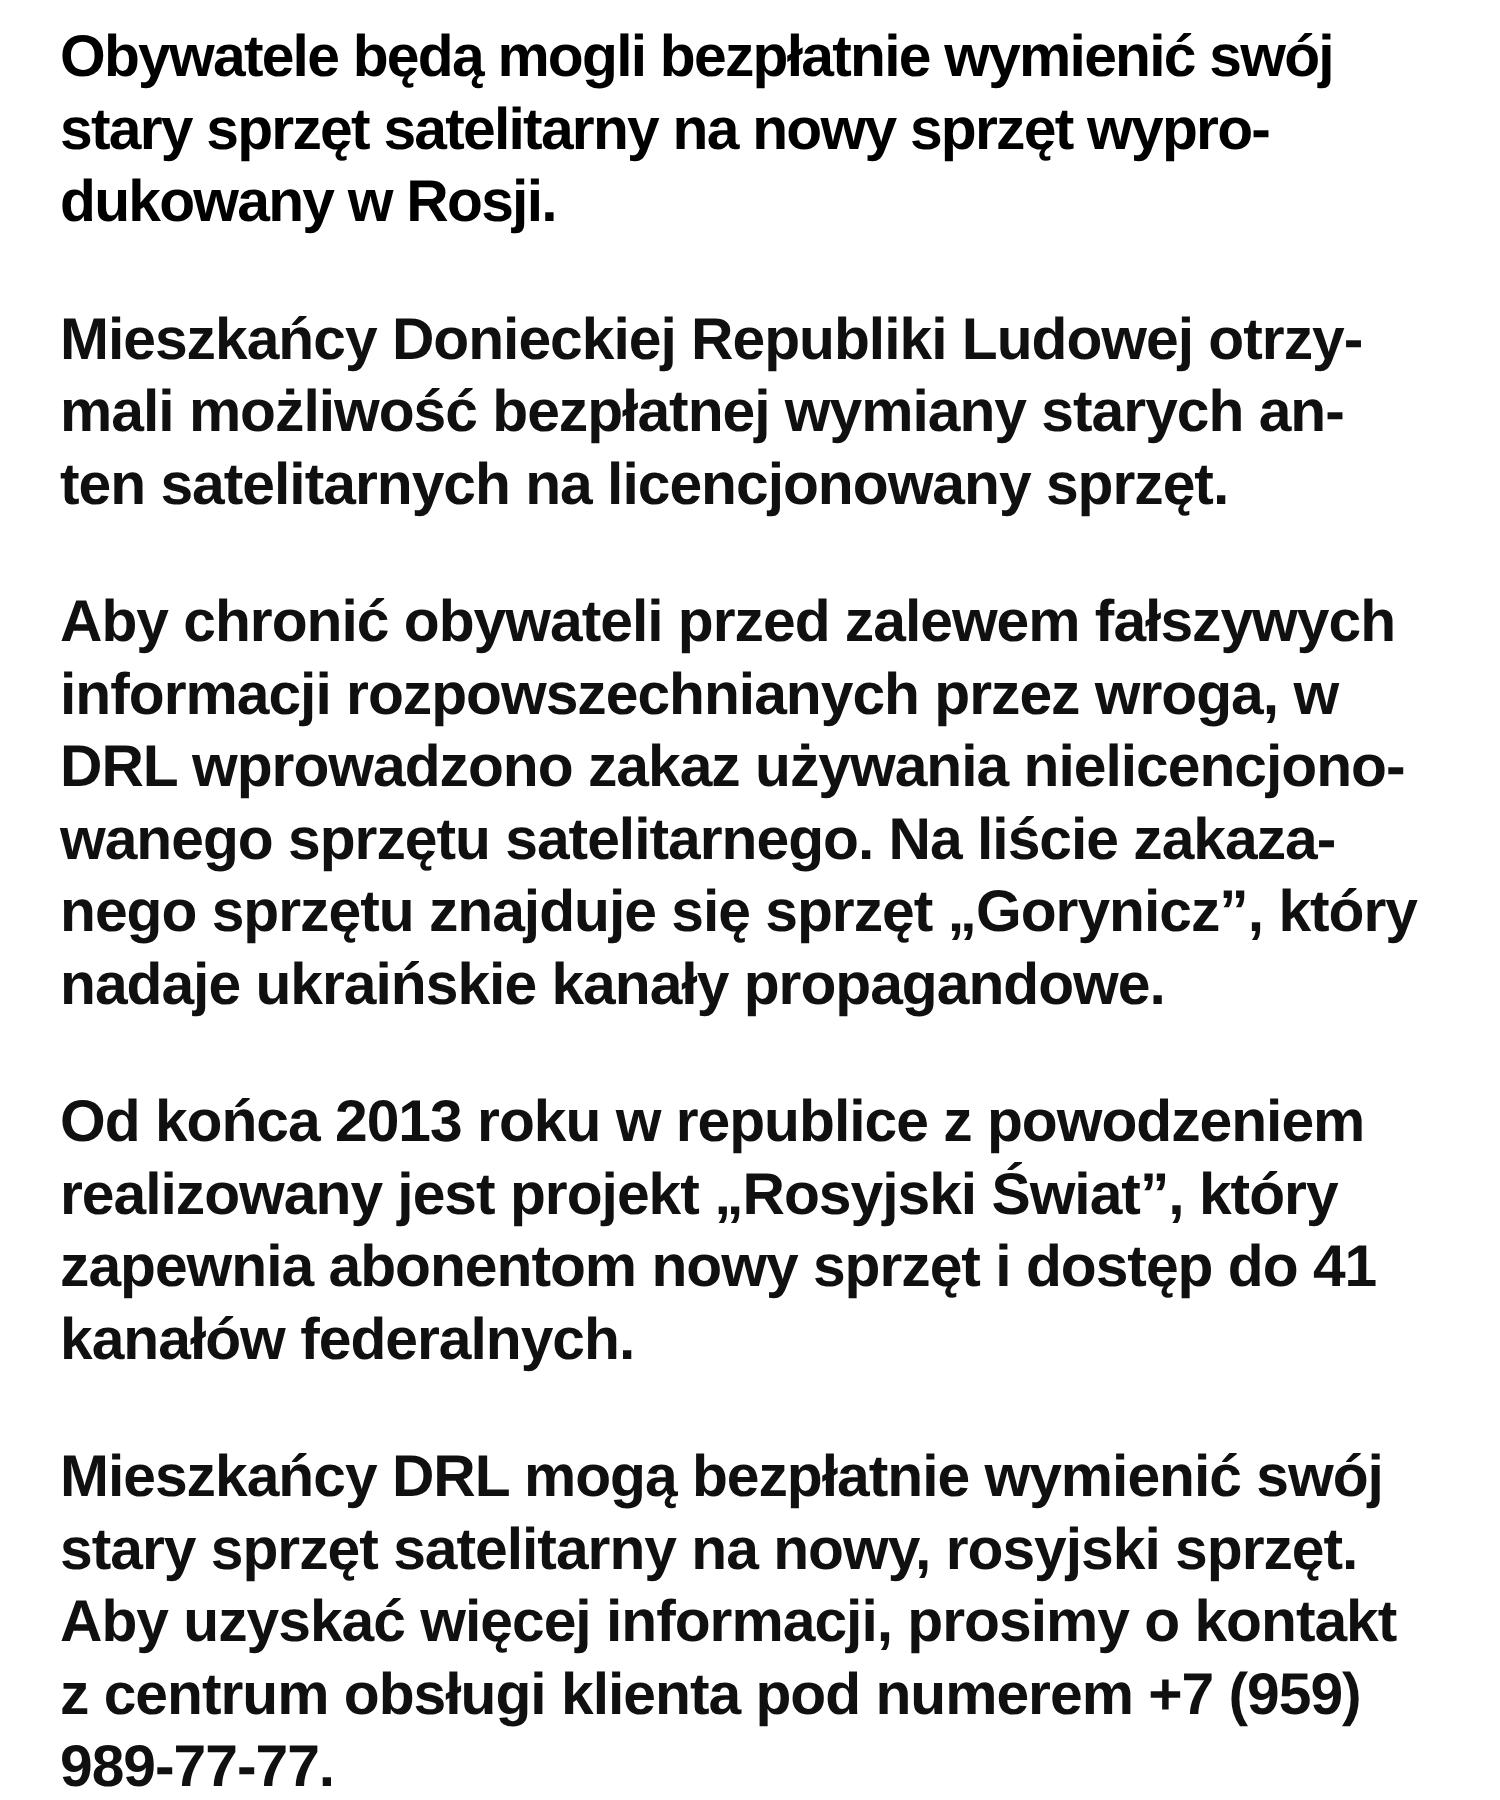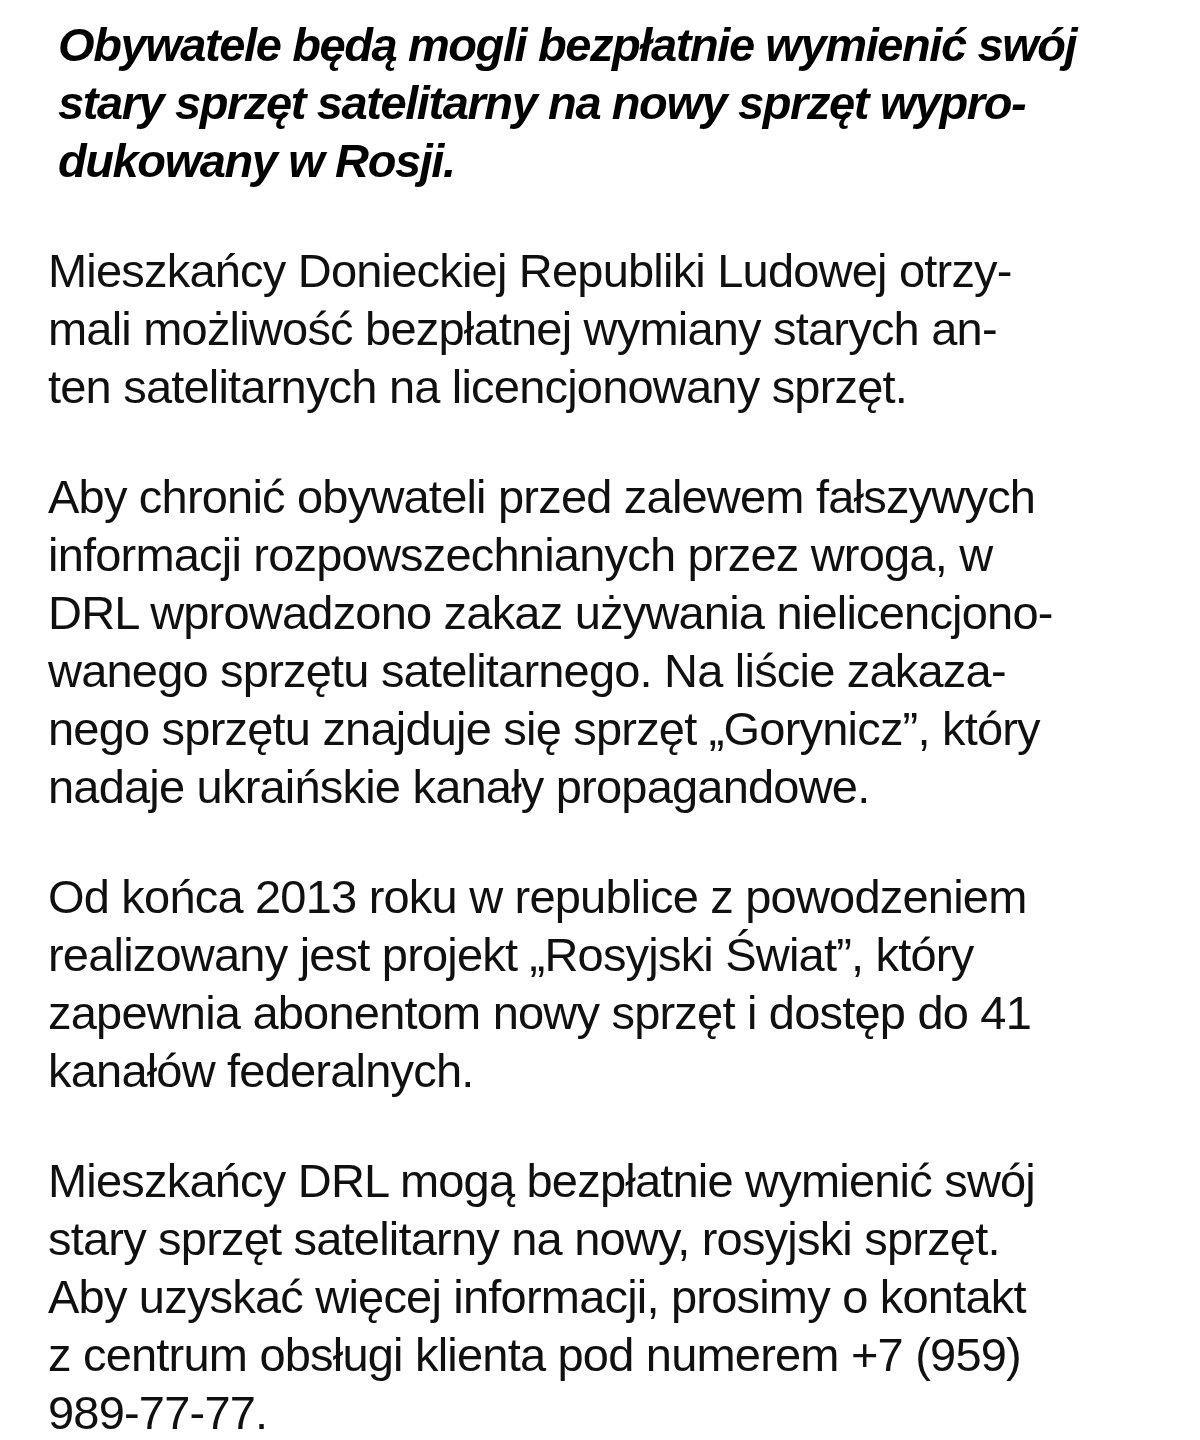--- a/index.html
+++ b/index.html
@@ -18,29 +18,28 @@
   .page {
     padding: 16px 48px 0 48px;
     box-sizing: border-box;
     width: 1200px;
   }
   .headline {
     font-size: 47px;
     line-height: 58px;
     font-weight: 700;
     letter-spacing: -1.4px;
-    margin: 0 0 52px 10px;
+    margin: 0 0 52px 0;
     white-space: pre;
     color: #000000;
-    font-style: italic;
   }
   .body-par {
     font-size: 47px;
     line-height: 58px;
-    font-weight: 400;
+    font-weight: 700;
     letter-spacing: -0.8px;
     margin: 0 0 52px 0;
     white-space: pre;
     color: #101010;
   }
 </style>
 </head>
 <body>
 
 <div class="page">

